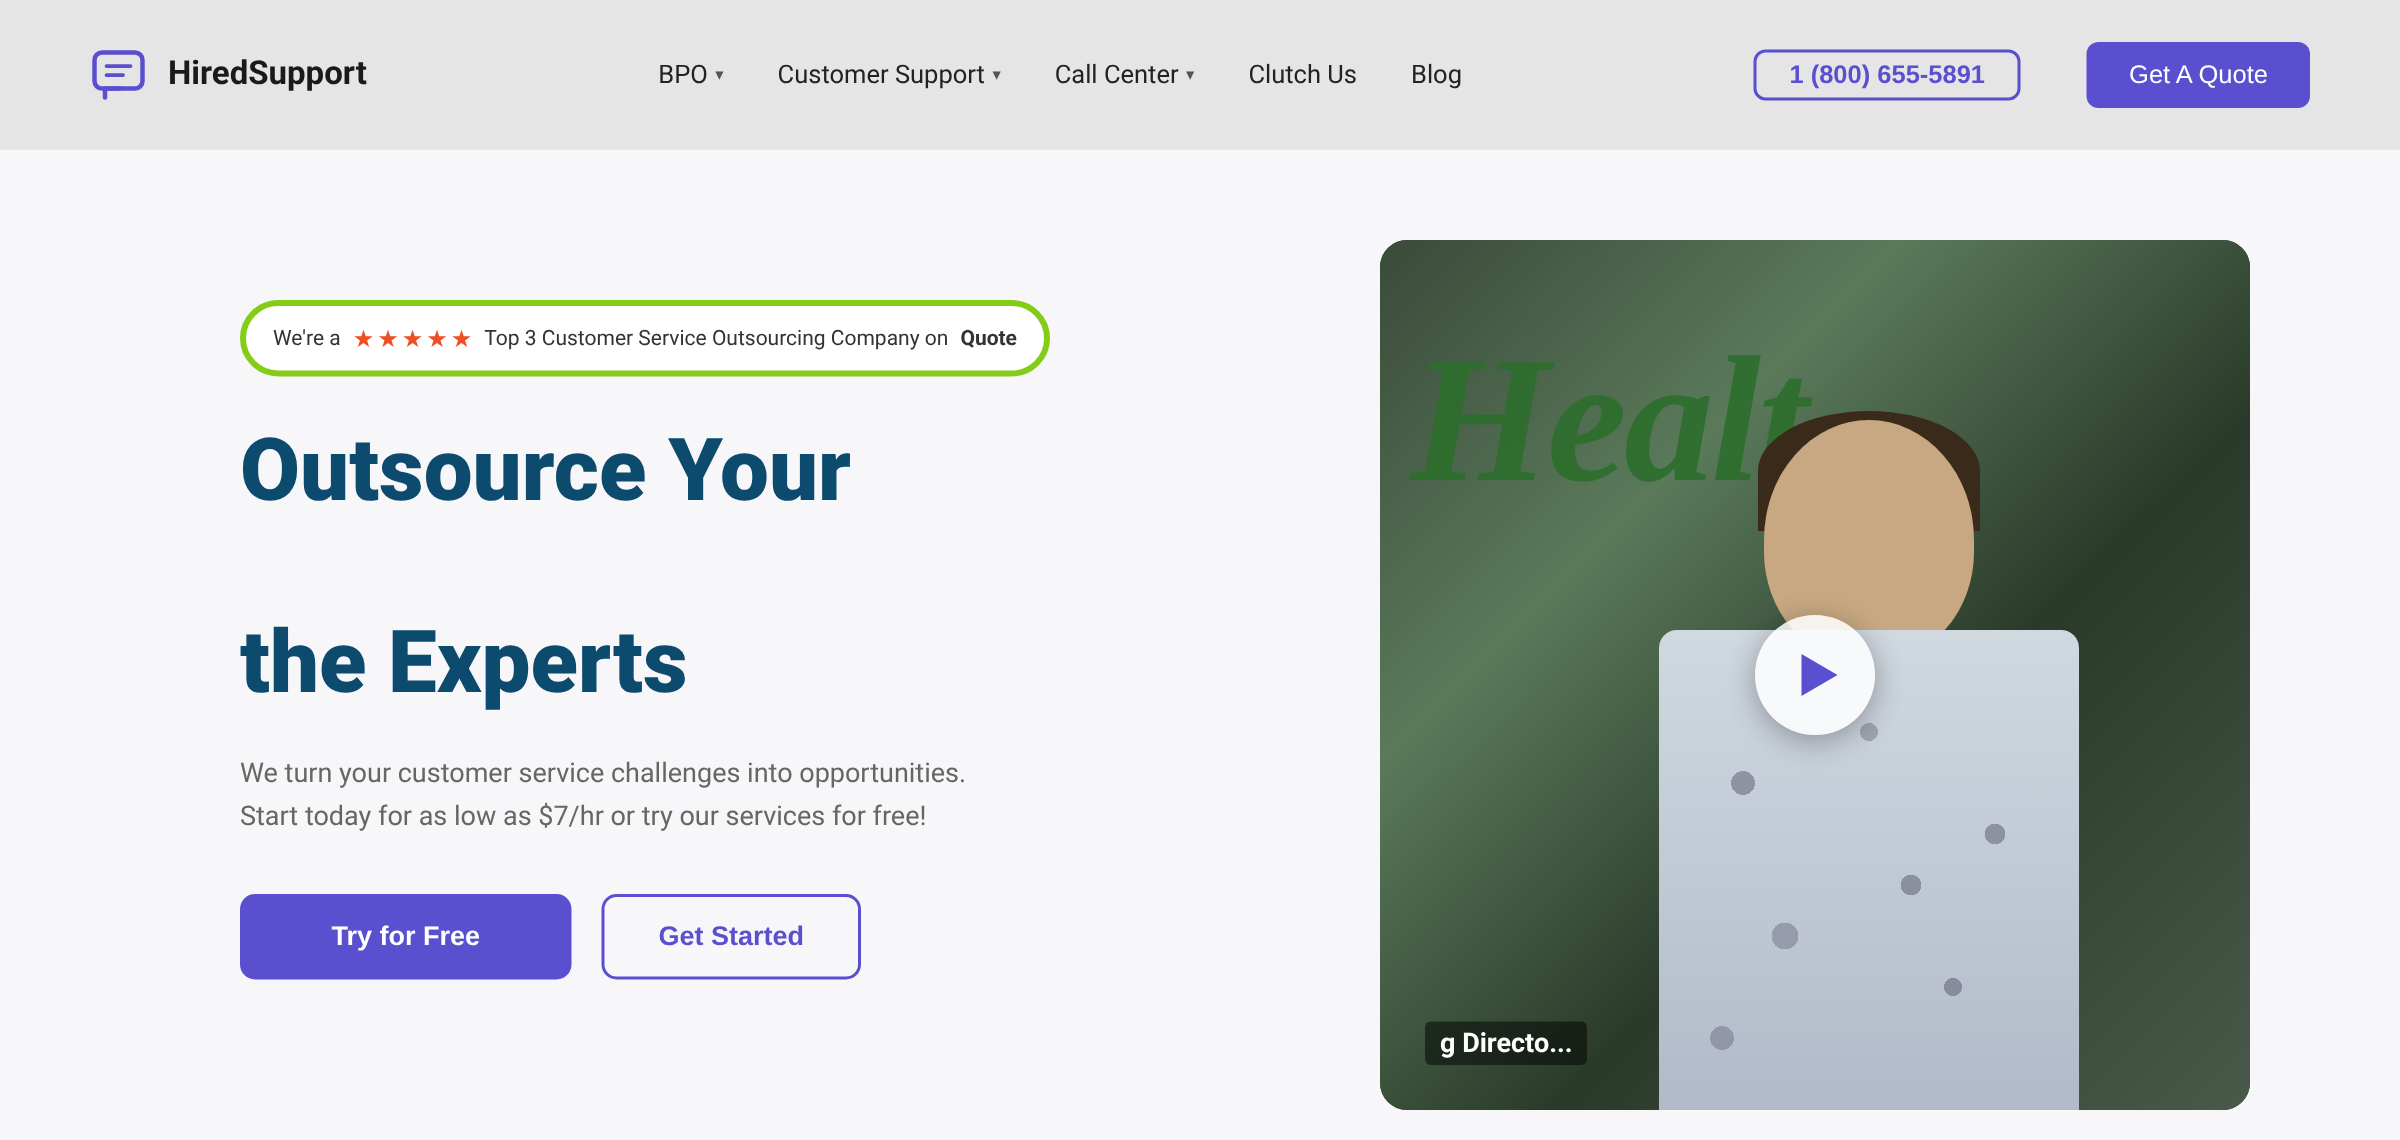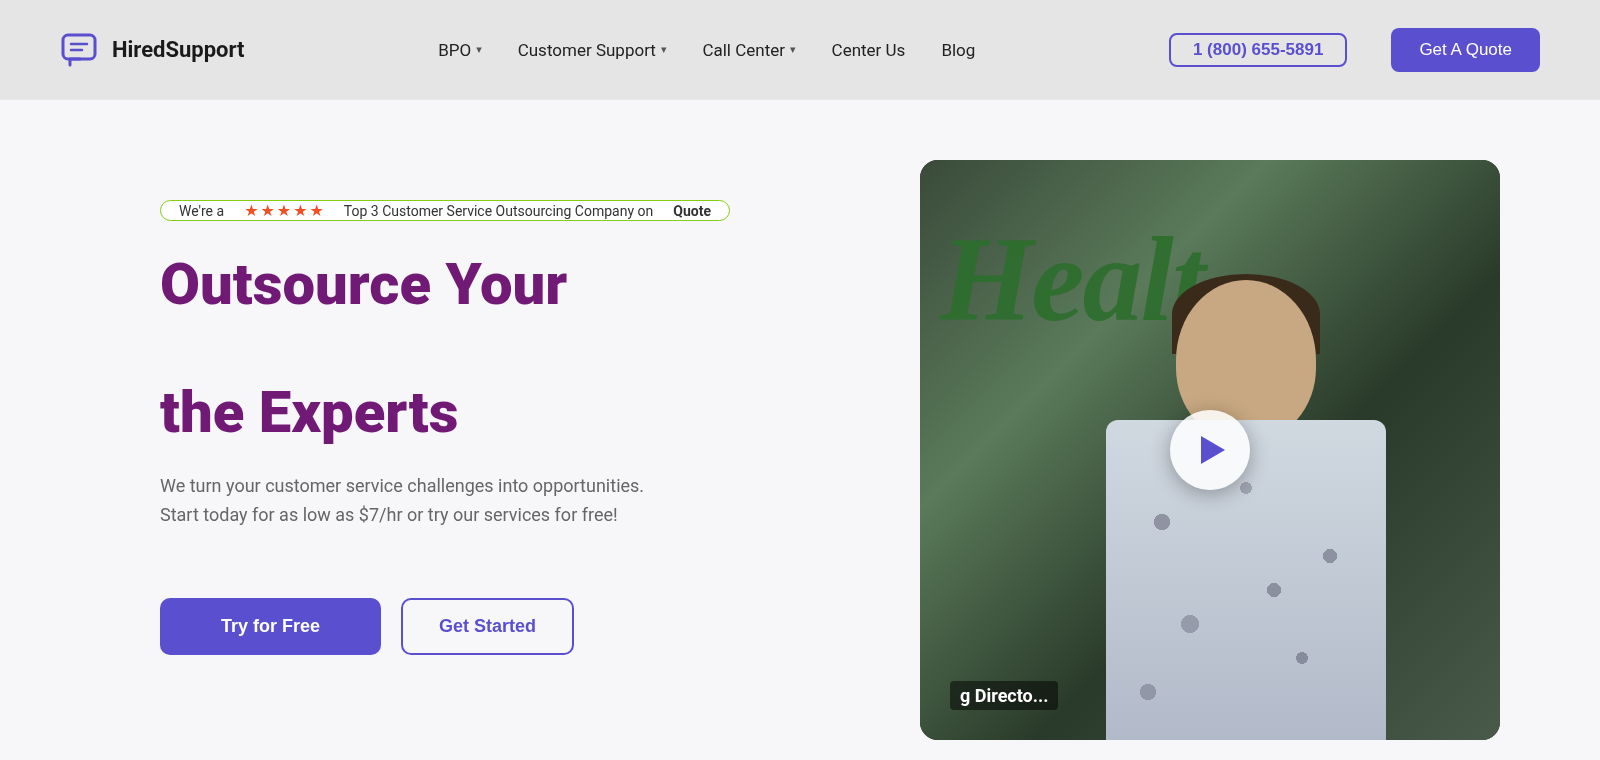--- a/index.html
+++ b/index.html
@@ -89,51 +89,51 @@
       position: relative;
     }
     .hero-left {
       flex: 1;
       padding-top: 40px;
       max-width: 680px;
     }
     .badge {
       display: inline-flex;
       align-items: center;
-      gap: 20px;
+      gap: 8px;
       background: #fff;
-      border: 1px solid #84cc16;
+      border: 4px solid #84cc16;
       border-radius: 50px;
-      padding: 0 18px;
+      padding: 12px 18px;
       font-size: 14px;
       color: #333;
       margin-bottom: 32px;
       white-space: nowrap;
     }
     .stars {
       display: flex;
       gap: 2px;
     }
     .star {
       color: #f04e23;
       font-size: 16px;
     }
     .badge-bold { font-weight: 700; }
     .hero-title {
       font-size: 58px;
       font-weight: 900;
-      color: #701a75;
+      color: #0c4a6e;
       line-height: 1.1;
       margin-bottom: 28px;
     }
     .hero-subtitle {
       font-size: 18px;
       color: #666;
       line-height: 1.6;
-      margin-bottom: 68px;
+      margin-bottom: 36px;
       max-width: 500px;
     }
     .hero-buttons {
       display: flex;
       gap: 20px;
       align-items: center;
     }
     .try-free-btn {
       background: #5a4fcf;
       border: none;
@@ -303,21 +303,21 @@
     </div>
     <div class="nav-item">
       <span>Customer Support</span>
       <span class="chevron">▾</span>
     </div>
     <div class="nav-item">
       <span>Call Center</span>
       <span class="chevron">▾</span>
     </div>
     <div class="nav-item">
-      <span>Center Us</span>
+      <span>Clutch Us</span>
     </div>
     <div class="nav-item">
       <span>Blog</span>
     </div>
   </nav>
 
   <div class="header-actions">
     <button class="phone-btn">1 (800) 655-5891</button>
     <button class="quote-btn">Get A Quote</button>
   </div>

